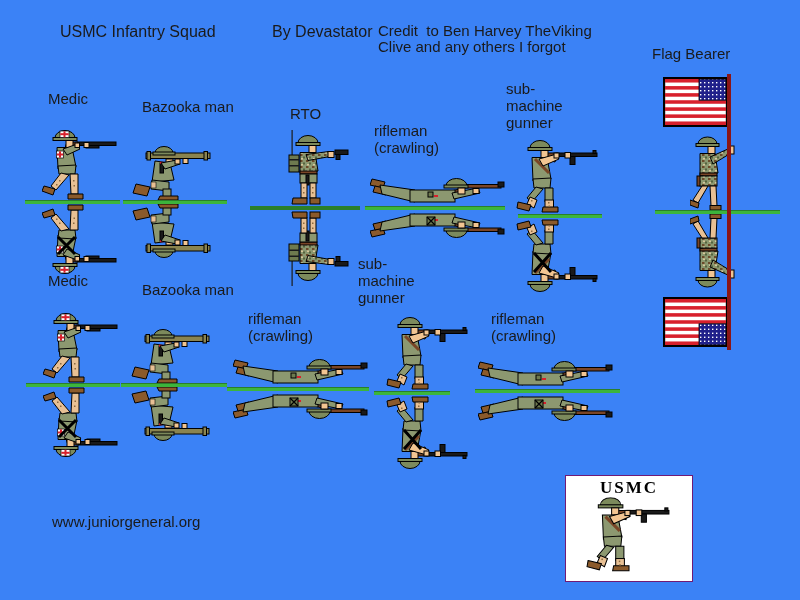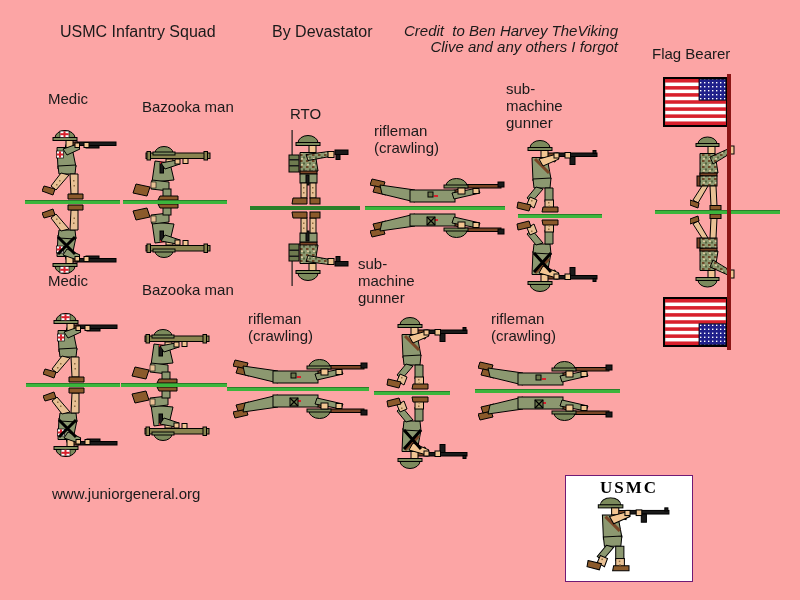--- a/index.html
+++ b/index.html
@@ -1,37 +1,37 @@
 <!DOCTYPE html>
 <html style="--fold-line: #3cb53c; --fold-line-dark: #2a7f2a; --uniform-green: #8c9870; --uniform-dark: #6e7a4f; --helmet-green: #7c8a5c; --skin: #f2c592; --khaki: #e8c094; --boot-brown: #8b5a2b; --wood-brown: #7a4526; --gun-black: #1a1a1a; --flag-red: #d8202c; --flag-blue: #20208a; --pole-maroon: #8b1515; --tube-olive: #8a8450; --pack-olive: #6e7a4f; --text: #1a1a1a;"><head>
 <meta charset="utf-8">
 <style>
   html,body{margin:0;padding:0;background:#fff;}
-  .sheet{position:relative;width:800px;height:600px;background:#fca5a5;overflow:hidden;
+  .sheet{position:relative;width:800px;height:600px;background:#3b82f6;overflow:hidden;
          font-family:"Liberation Sans",sans-serif;color:var(--text,#1a1a1a);}
 
   
   .lbl{position:absolute;font-size:15px;white-space:pre-wrap;line-height:17px;}
   .lbl.big{font-size:16px;}
   .lbl.center{width:100px;}
   .t-title{left:60px;top:23px;}
   .t-byline{left:254px;top:23px;margin-left:18px;}
-  .t-credit{left:378px;top:23px;width:240px;text-align:right;line-height:15.5px;font-style:italic;}
+  .t-credit{left:378px;top:23px;width:240px;text-align:left;line-height:15.5px;}
   .t-flagbearer{left:652px;top:45px;}
   .t-medic1{left:48px;top:90px;}
   .t-bazooka1{left:142px;top:98px;}
   .t-rto{left:290px;top:105px;}
   .t-rifle1{left:374px;top:122px;}
   .t-smg1{left:506px;top:80px;}
   .t-medic2{left:48px;top:272px;}
   .t-bazooka2{left:142px;top:281px;}
   .t-rifle2{left:248px;top:310px;}
   .t-smg2{left:358px;top:255px;}
   .t-rifle3{left:491px;top:310px;}
-  .t-website{left:52px;top:485px;}
+  .t-website{left:52px;top:513px;}
 
   
   .unit{position:absolute;}
   .fig{position:absolute;}
   .fig.mirror{transform:scaleY(-1);}
   .fold-line{position:absolute;left:0;height:4px;background:var(--fold-line);
              border-top:1px solid var(--fold-line-dark);box-sizing:border-box;}
   .fold-line.dark{background:var(--fold-line-dark);}
 
   .u-medic1{left:25px;top:130px;}   .u-medic1 .fold-line{top:70px;width:95px;}  .u-medic1 .fig{left:17px;} .u-medic1 .mirror{top:74px;}

